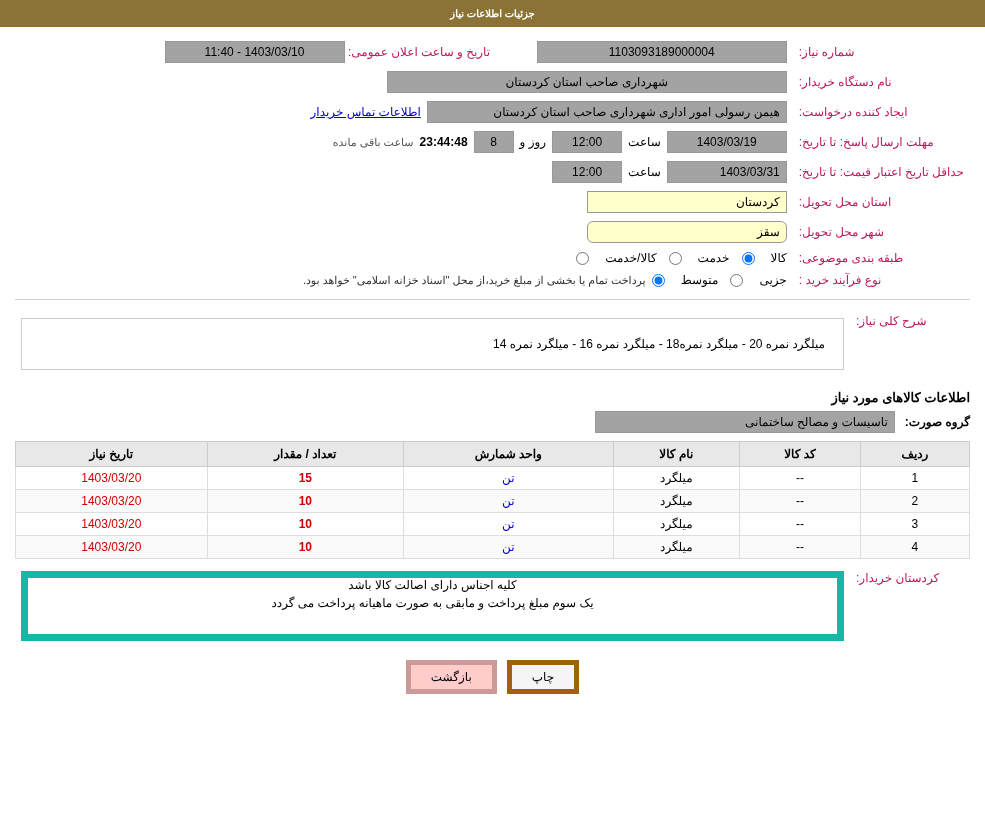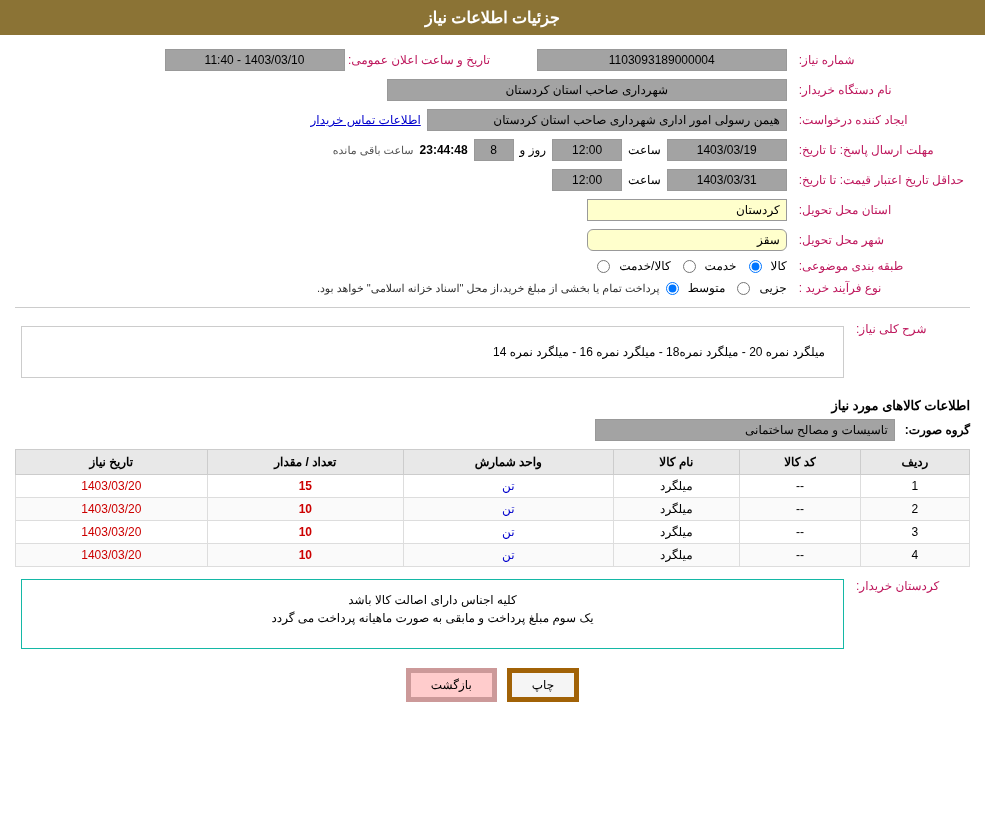--- a/index.html
+++ b/index.html
@@ -13,21 +13,21 @@
       width: 985px;
       min-height: 813px;
       background: #fff;
       margin: 0 auto;
     }
     .header-bar {
       background: #8B7335;
       color: #fff;
       text-align: center;
       padding: 8px 12px;
-      font-size: 16px;
+      font-size: 10px;
       font-weight: bold;
     }
     .content {
       padding: 10px 15px;
     }
     .info-table {
       width: 100%;
       border-collapse: collapse;
       margin-bottom: 8px;
     }
@@ -108,22 +108,22 @@
     }
     .goods-table td {
       border: 1px solid #ddd;
       padding: 4px 8px;
       text-align: center;
     }
     .goods-table tr:nth-child(even) td { background: #fafafa; }
     .goods-table .qty { color: #cc0000; font-weight: bold; }
     .goods-table .date { color: #cc0000; }
     .notes-box {
-      border: 1px solid #14b8a6;
-      padding: 13px;
+      border: 7px solid #14b8a6;
+      padding: 0;
       min-height: 70px;
       text-align: right;
       direction: rtl;
       background: #fff;
       width: 100%;
     }
     .notes-label-cell {
       vertical-align: top;
       padding-top: 6px;
     }
@@ -146,21 +146,21 @@
       border-color: #cc9999;
     }
     .radio-group {
       display: inline-flex;
       gap: 12px;
       align-items: center;
     }
     .radio-item {
       display: flex;
       align-items: center;
-      gap: 9px;
+      gap: 16px;
       direction: rtl;
     }
     .divider {
       border: none;
       border-top: 1px solid #ccc;
       margin: 8px 0;
     }
     .timer-note {
       font-size: 11px;
       color: #555;
@@ -226,21 +226,21 @@
             <span style="font-weight:bold;">23:44:48</span>
             <span class="timer-note">ساعت باقی مانده</span>
           </div>
         </td>
       </tr>
 
       <tr>
         <td class="label-cell">حداقل تاریخ اعتبار قیمت: تا تاریخ:</td>
         <td colspan="3">
           <div class="row-align">
-            <div class="input-box input-box-medium" style="min-width:120px; text-align:center;">1403/03/31</div>
+            <div class="input-box input-box-medium" style="min-width:120px; ">1403/03/31</div>
             <span>ساعت</span>
             <div class="input-box input-box-small" style="min-width:70px; text-align:center;">12:00</div>
           </div>
         </td>
       </tr>
 
       <tr>
         <td class="label-cell">استان محل تحویل:</td>
         <td colspan="3">
           <div class="input-box-highlight" style="min-width:200px;">کردستان</div>

